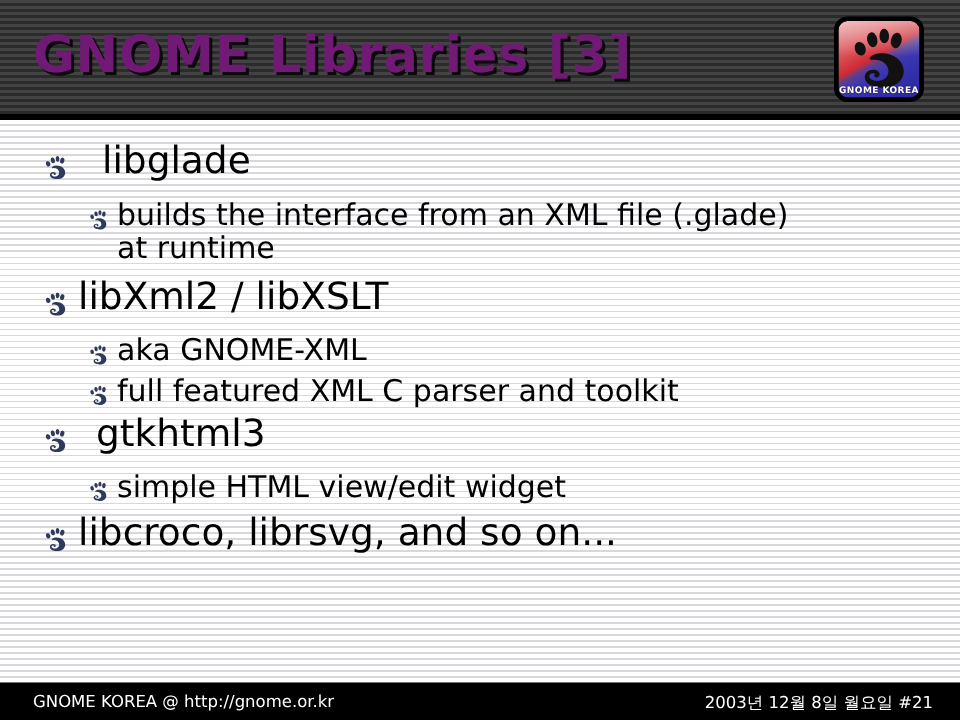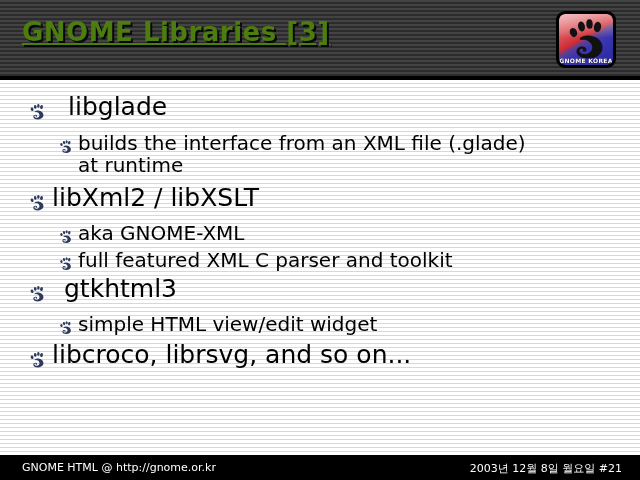--- a/index.html
+++ b/index.html
@@ -62,27 +62,26 @@
     top: 76px;
     width: 640px;
     height: 4px;
     background: #000000;
   }
 
   #slide-title {
     position: absolute;
     left: 22px;
     top: 17px;
-    color: #4d7c0f;
-    font-size: 26px;
+    color: #701a75;
+    font-size: 34px;
     font-weight: bold;
     letter-spacing: 0.5px;
     text-shadow: 2px 2px 0 rgba(0,0,0,0.85);
     white-space: nowrap;
-    text-decoration: underline;
   }
 
   
   #logo {
     position: absolute;
     left: 556px;
     top: 11px;
     width: 60px;
     height: 57px;
     border-radius: 9px;
@@ -346,17 +345,17 @@
           <ellipse cx="34.5" cy="12.0" rx="3.6" ry="5.2" fill="#2d3a5c" transform="rotate(12 34.5 12)"></ellipse>
           <path d="M24.5 20.5 C33.5 20.5 39.5 26.0 39.5 32.5 C39.5 39.0 33.5 43.5 25.5 43.5 C18.5 43.5 13.5 40.5 13.5 36.5 C13.5 33.5 16.0 31.5 19.0 31.5 C21.5 31.5 23.5 32.8 23.5 34.5 C23.5 35.8 22.5 36.6 21.3 36.6 C20.4 36.6 19.8 36.1 19.8 35.4 C19.8 34.9 20.1 34.6 20.5 34.5 C19.9 33.9 18.8 33.6 17.8 34.0 C16.4 34.6 16.0 36.2 17.1 37.4 C18.6 39.0 22.0 39.6 25.0 38.4 C28.6 37.0 30.2 33.4 28.8 30.0 C27.3 26.3 23.0 24.2 18.3 24.9 C17.1 25.1 16.3 24.0 17.1 23.1 C18.8 21.4 21.4 20.5 24.5 20.5 Z" fill="#2d3a5c"></path>
         </svg>
       </span>
       <span class="bullet-text">libcroco, librsvg, and so on...</span>
     </div>
 
   </div>
 
   <div id="footer">
-    <div id="footer-left">GNOME HTML @ http://gnome.or.kr</div>
+    <div id="footer-left">GNOME KOREA @ http://gnome.or.kr</div>
     <div id="footer-right">2003년 12월 8일 월요일  #21</div>
   </div>
 
 </div>
 
 </body></html>

